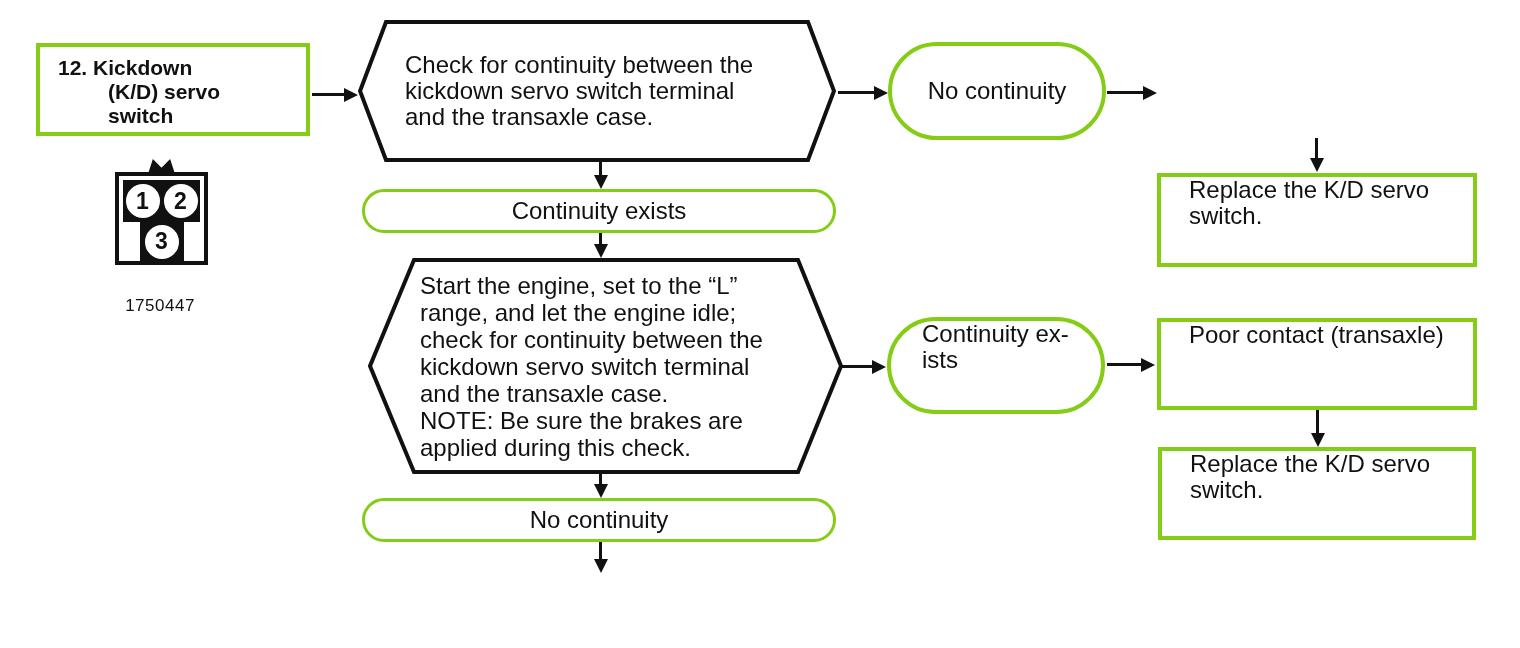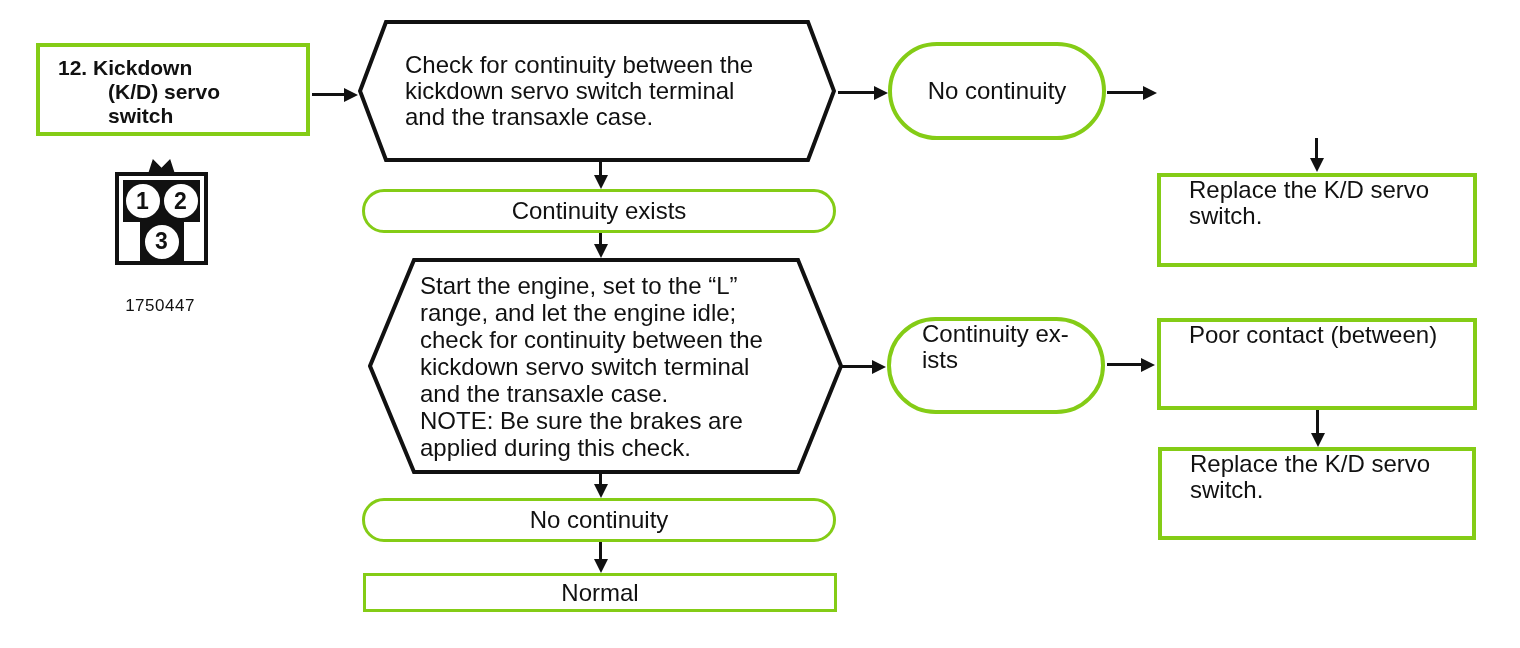--- a/index.html
+++ b/index.html
@@ -100,35 +100,32 @@
 NOTE: Be sure the brakes are
 applied during this check.</div>
   </div>
 
   <div class="abs node vcenter" style="left:887px; top:317px; width:218px; height:97px; border-radius:49px;">
     <div class="txt" style="margin-left:31px;">Continuity ex-
 ists</div>
   </div>
 
   <div class="abs node vcenter" style="left:1157px; top:318px; width:320px; height:92px;">
-    <div class="txt" style="margin-left:28px;">Poor contact (between)</div>
+    <div class="txt" style="margin-left:28px;">Poor contact (transaxle)</div>
   </div>
 
   <div class="abs node vcenter" style="left:1158px; top:447px; width:318px; height:93px;">
     <div class="txt" style="margin-left:28px;">Replace the K/D servo
 switch.</div>
   </div>
 
   <div class="abs node thin hcenter" style="left:362px; top:498px; width:474px; height:44px; border-radius:24px;">
     <div class="txt">No continuity</div>
   </div>
 
-  <div class="abs node thin hcenter" style="left:363px; top:573px; width:474px; height:39px;">
-    <div class="txt">Normal</div>
-  </div>
 
   <div class="arr-h" style="left:312px; top:93px; width:32px;"></div>
   <div class="arr-h" style="left:838px; top:91px; width:36px;"></div>
   <div class="arr-h" style="left:1107px; top:91px; width:36px;"></div>
   <div class="arr-v" style="left:1315px; top:138px; height:20px;"></div>
   <div class="arr-v" style="left:599px; top:162px; height:13px;"></div>
   <div class="arr-v" style="left:599px; top:233px; height:11px;"></div>
   <div class="arr-h" style="left:841px; top:365px; width:31px;"></div>
   <div class="arr-h" style="left:1107px; top:363px; width:34px;"></div>
   <div class="arr-v" style="left:1316px; top:410px; height:23px;"></div>

